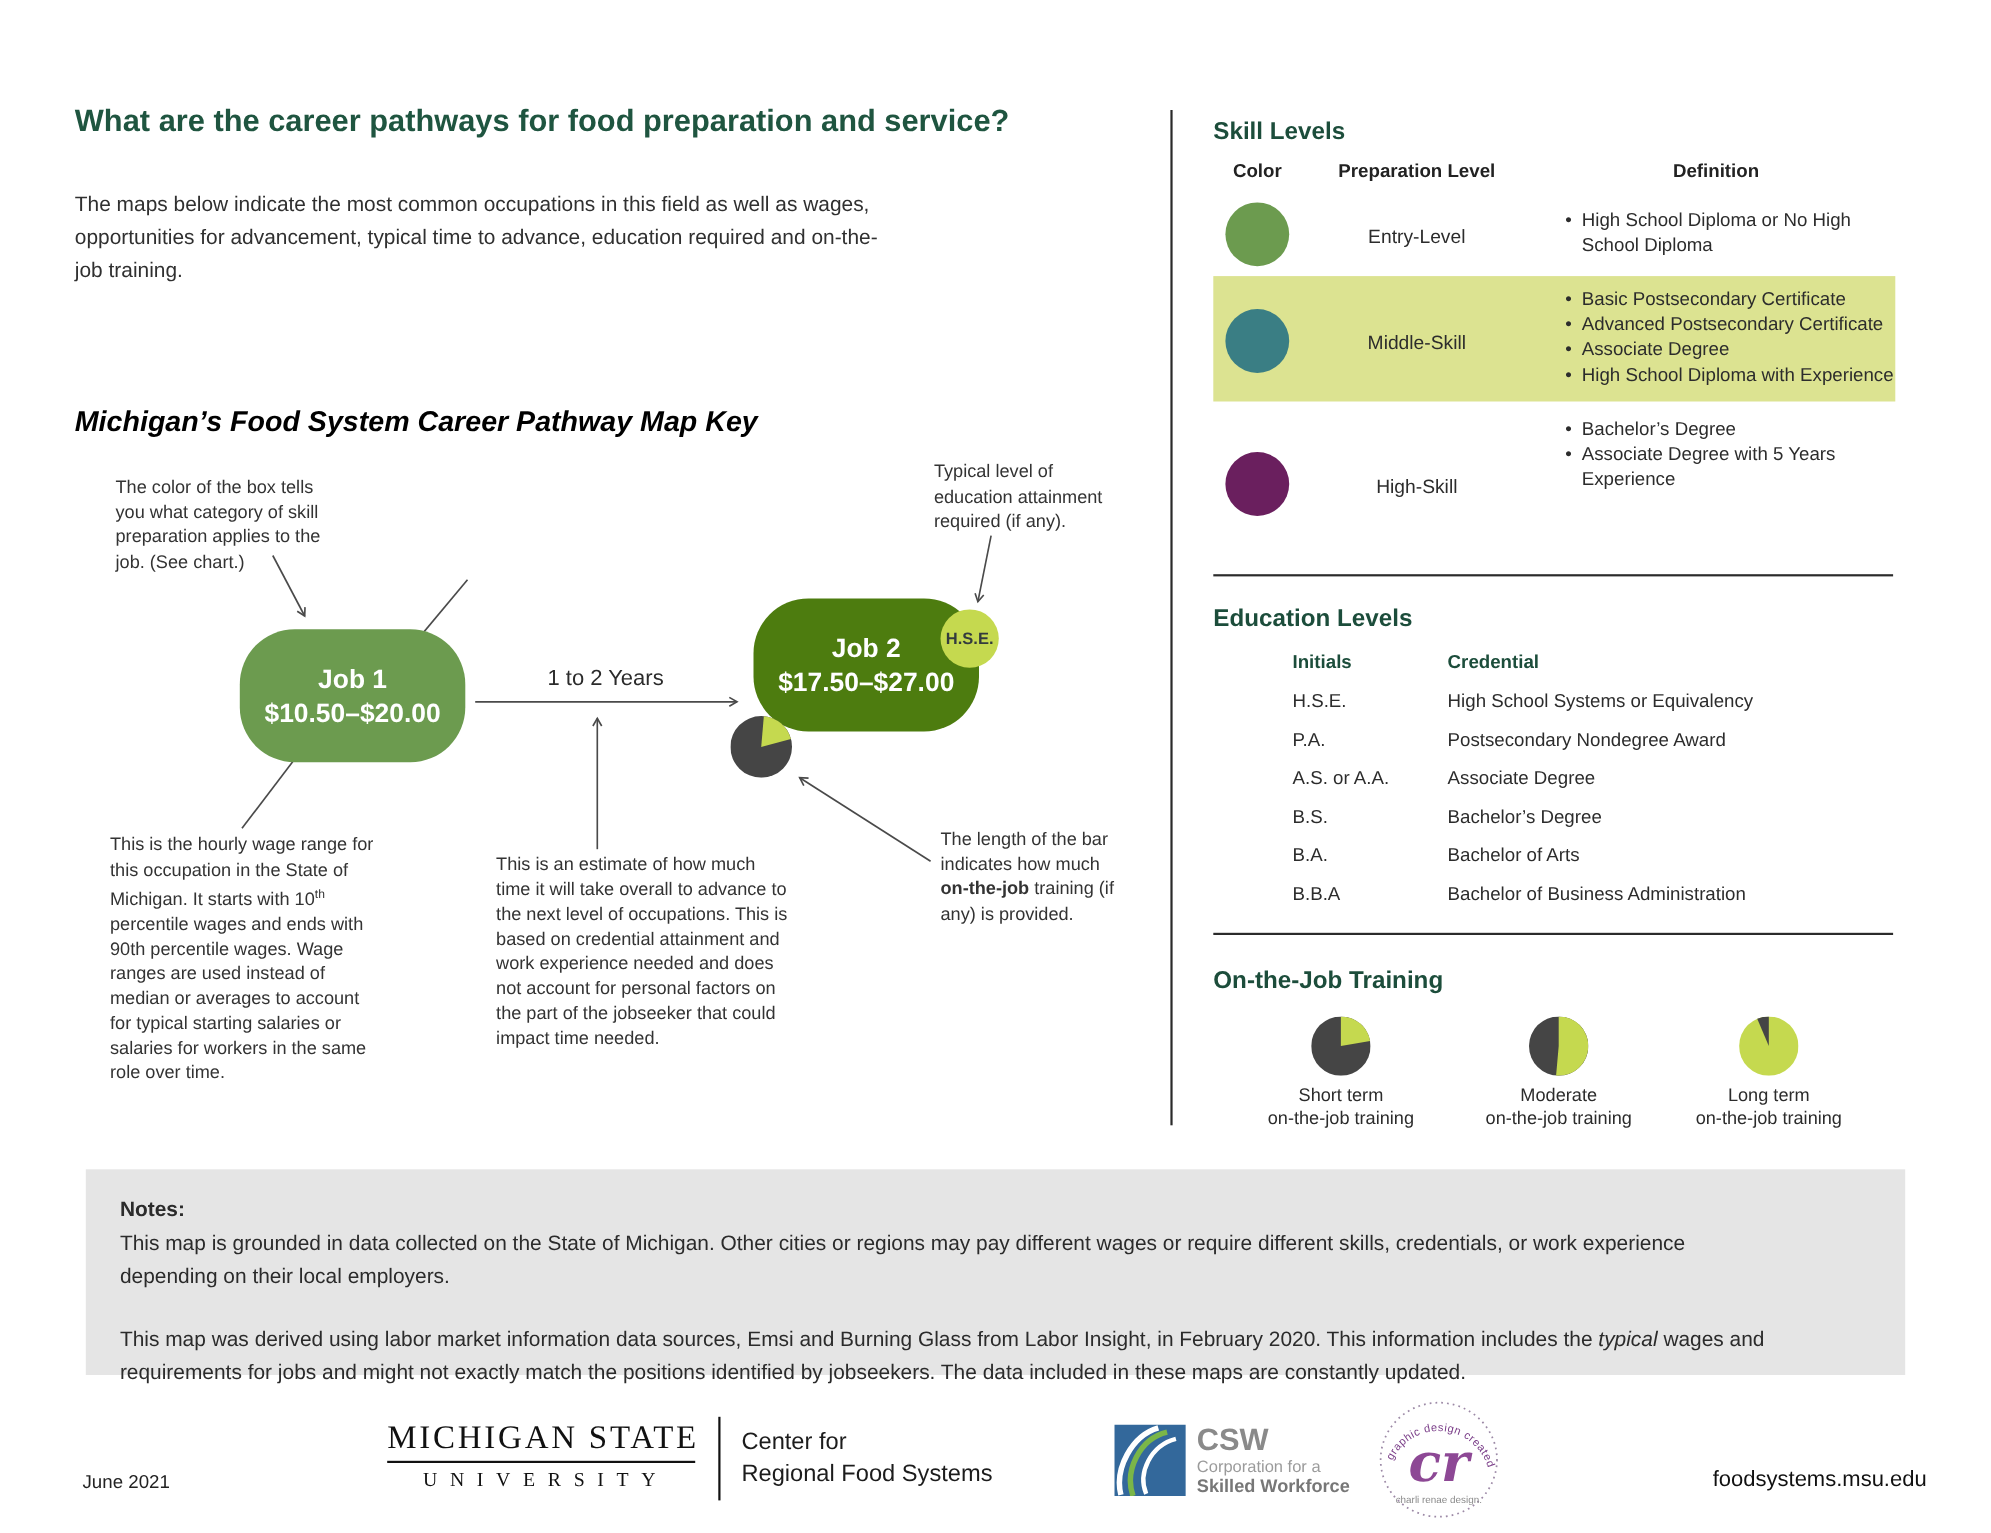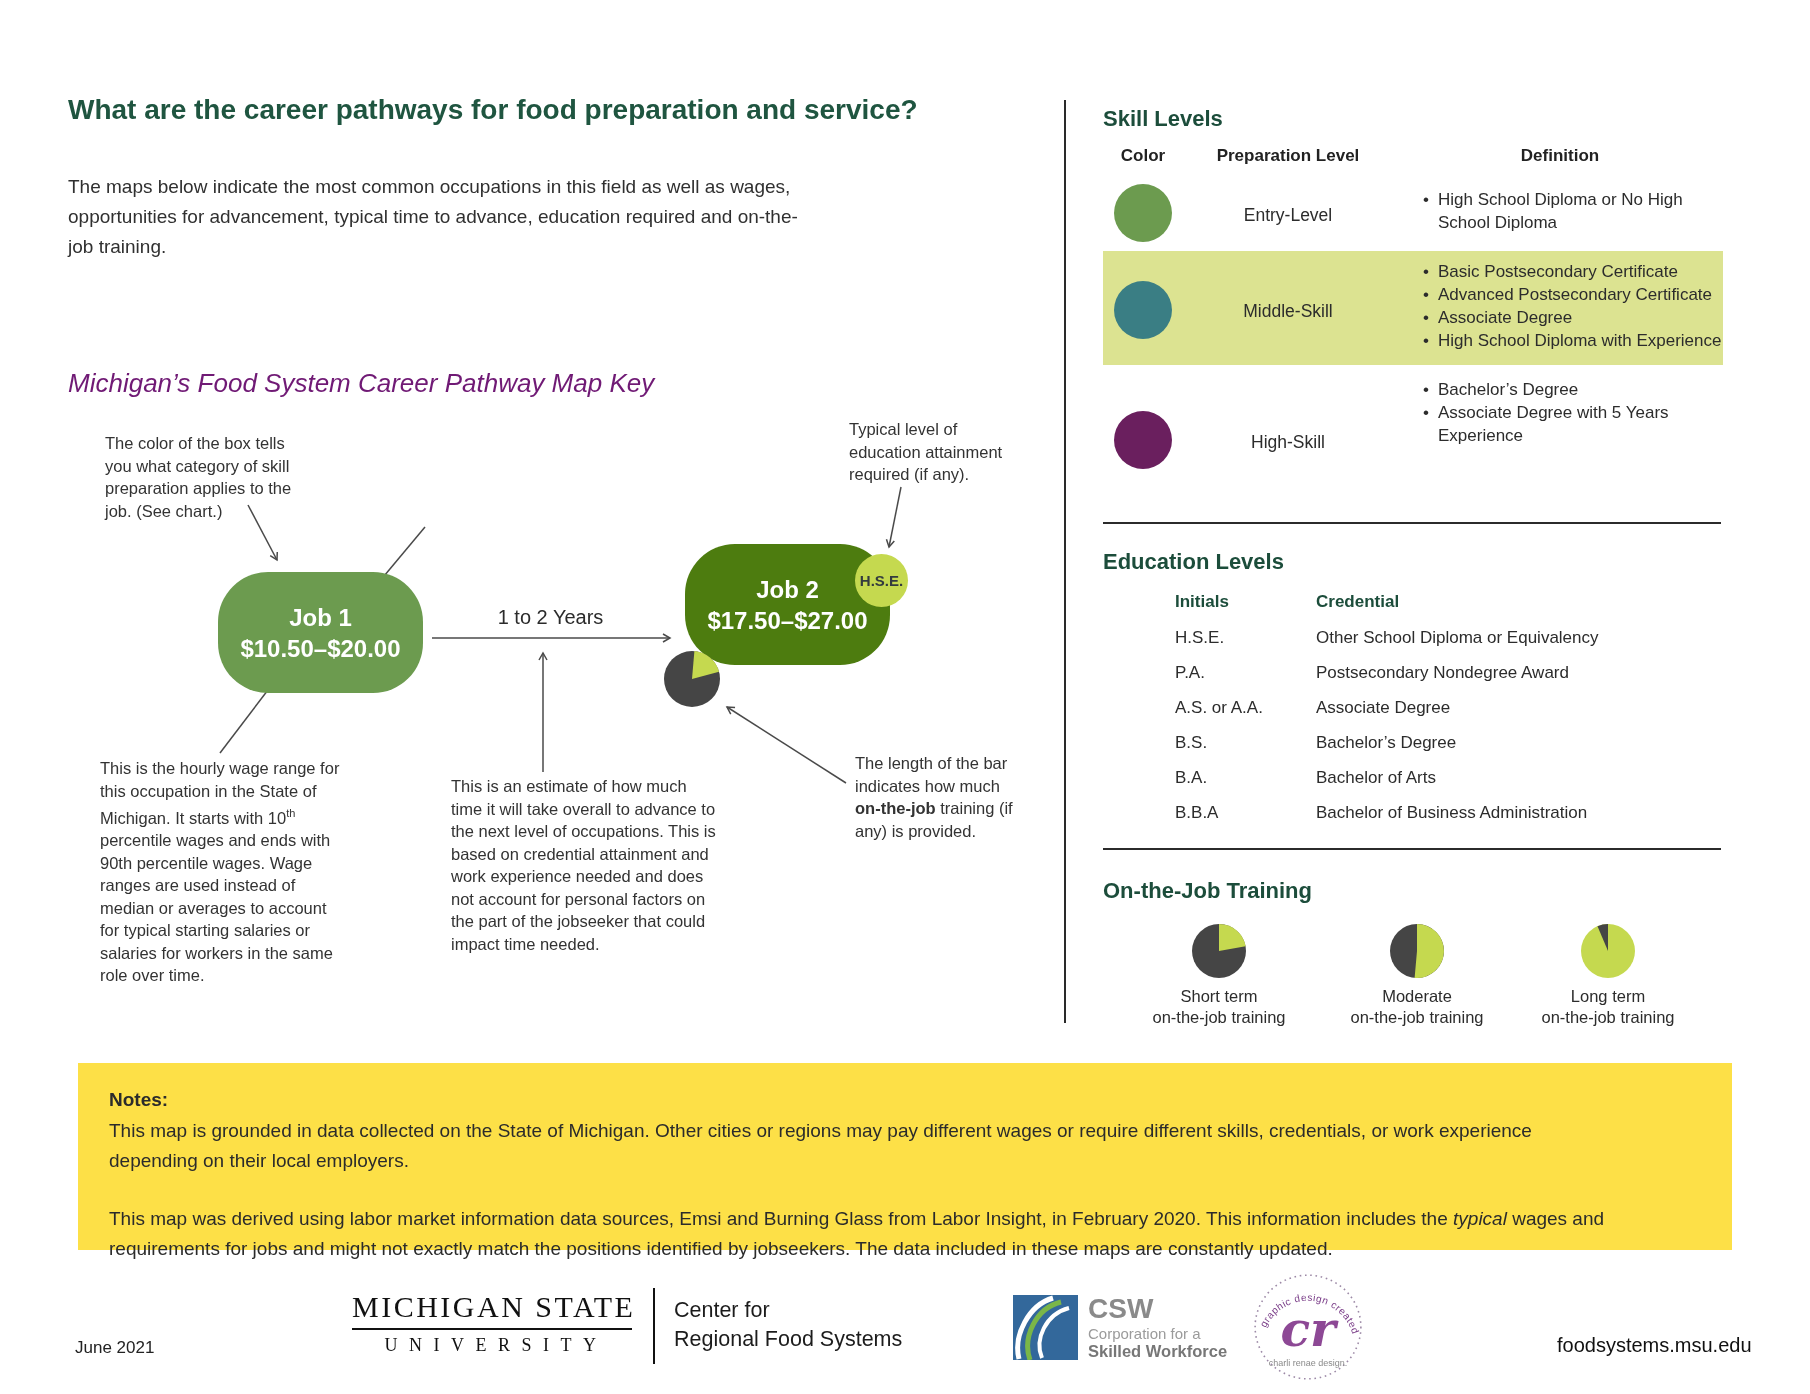--- a/index.html
+++ b/index.html
@@ -3,21 +3,21 @@
 <meta charset="utf-8">
 <style>
   html,body{margin:0;padding:0;background:#ffffff;}
   #canvas{position:relative;width:1810px;height:1394px;background:#fff;overflow:hidden;
           font-family:"Liberation Sans", sans-serif;color:#333;}
   .abs{position:absolute;}
 
   
   .page-title{left:68px;top:88px;width:860px;font-size:28px;line-height:44px;font-weight:bold;color:#1f5540;}
   .intro{left:68px;top:172px;width:745px;font-size:19px;line-height:30px;color:#303030;}
-  .mapkey-heading{left:68px;top:368px;width:700px;font-size:26px;font-style:italic;color:#701a75;}
+  .mapkey-heading{left:68px;top:368px;width:700px;font-size:26px;font-style:italic;color:#000000;font-weight:bold;}
 
   .ann{font-size:16.5px;line-height:22.5px;color:#333;}
   .ann-skill-color{left:105px;top:432px;width:205px;}
   .ann-occ-title{left:369px;top:414px;width:320px;}
   .ann-education{left:849px;top:418px;width:170px;}
   .ann-wage{left:100px;top:757px;width:240px;}
   .ann-time{left:451px;top:775px;width:270px;}
   .ann-bar{left:855px;top:752px;width:170px;}
   .ann sup{font-size:11px;}
 
@@ -51,21 +51,21 @@
   .edu-heading{left:1103px;top:549px;}
   .edu-th{font-size:17px;font-weight:bold;color:#1c4d3b;}
   .edu-col-initials{left:1175px;width:130px;}
   .edu-col-credential{left:1316px;width:430px;}
   .edu-cell{font-size:17px;color:#2c2c2c;}
 
   .ojt-heading{left:1103px;top:878px;}
   .ojt-label{width:200px;text-align:center;font-size:16.5px;line-height:21px;color:#2c2c2c;}
 
   
-  .notes{left:78px;top:1063px;width:1654px;height:187px;background:#fde047;box-sizing:border-box;
+  .notes{left:78px;top:1063px;width:1654px;height:187px;background:#e5e5e5;box-sizing:border-box;
          padding:22px 115px 0 31px;font-size:19px;line-height:30px;color:#2b2b2b;}
   .notes-label{font-weight:bold;}
   .notes p{margin:0;}
   .notes .np1{margin-top:1px;}
   .notes .np2{margin-top:28px;}
 
   
   .june{left:75px;top:1338px;font-size:17px;color:#222;}
   .msu{left:352px;top:1290px;width:280px;text-align:center;font-family:"Liberation Serif", serif;color:#111;}
   .msu-l1{font-size:30px;letter-spacing:2.5px;white-space:nowrap;}
@@ -158,21 +158,21 @@
     <div class="b">Associate Degree with 5 Years Experience</div>
   </div>
 
   <div class="abs hdiv" style="top:522px;"></div>
 
   <div class="abs section-heading edu-heading">Education Levels</div>
   <div class="abs edu-th edu-col-initials" style="top:592px;">Initials</div>
   <div class="abs edu-th edu-col-credential" style="top:592px;">Credential</div>
 
   <div class="abs edu-cell edu-col-initials" style="top:628px;">H.S.E.</div>
-  <div class="abs edu-cell edu-col-credential" style="top:628px;">Other School Diploma or Equivalency</div>
+  <div class="abs edu-cell edu-col-credential" style="top:628px;">High School Systems or Equivalency</div>
   <div class="abs edu-cell edu-col-initials" style="top:663px;">P.A.</div>
   <div class="abs edu-cell edu-col-credential" style="top:663px;">Postsecondary Nondegree Award</div>
   <div class="abs edu-cell edu-col-initials" style="top:698px;">A.S. or A.A.</div>
   <div class="abs edu-cell edu-col-credential" style="top:698px;">Associate Degree</div>
   <div class="abs edu-cell edu-col-initials" style="top:733px;">B.S.</div>
   <div class="abs edu-cell edu-col-credential" style="top:733px;">Bachelor’s Degree</div>
   <div class="abs edu-cell edu-col-initials" style="top:768px;">B.A.</div>
   <div class="abs edu-cell edu-col-credential" style="top:768px;">Bachelor of Arts</div>
   <div class="abs edu-cell edu-col-initials" style="top:803px;">B.B.A</div>
   <div class="abs edu-cell edu-col-credential" style="top:803px;">Bachelor of Business Administration</div>

